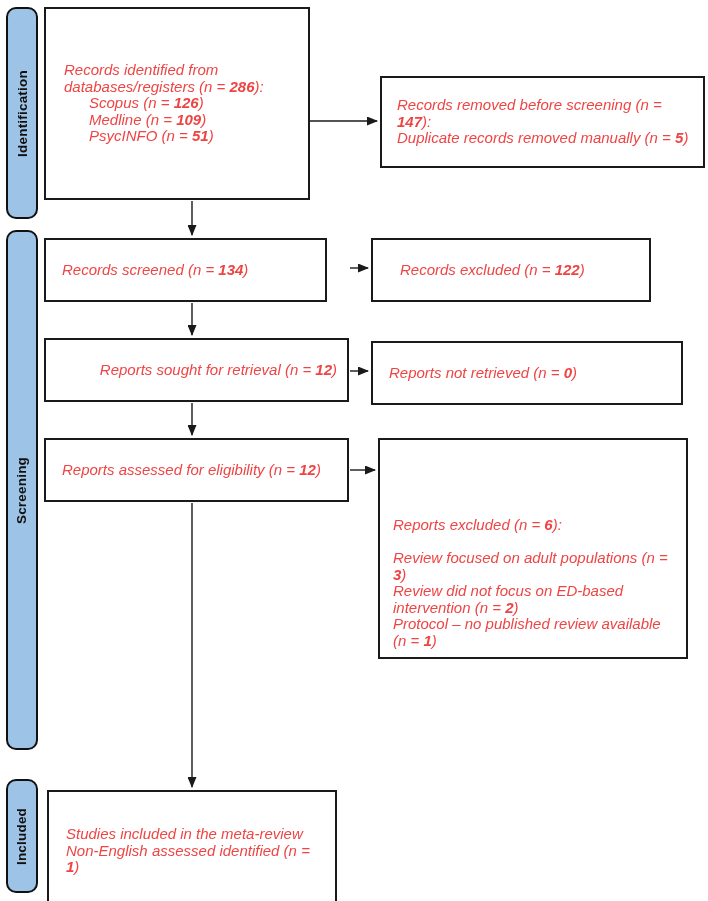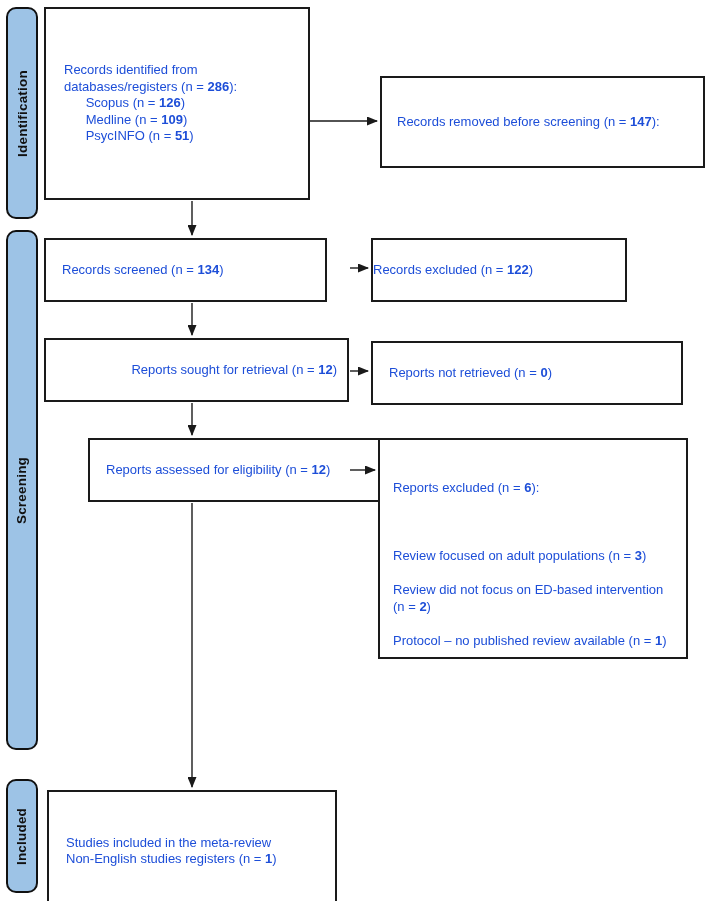--- a/index.html
+++ b/index.html
@@ -31,30 +31,31 @@
     font-weight: bold;
     font-size: 13.5px;
     color: #111111;
     letter-spacing: 0.2px;
   }
   .fbox {
     position: absolute;
     background: #ffffff;
     border: 2px solid #1a1a1a;
     box-sizing: border-box;
-    font-size: 13px;
+    font-size: 15px;
     line-height: 16.5px;
-    color: #1d4ed8;
+    color: #ef4444;
     display: flex;
     flex-direction: column;
     justify-content: center;
     white-space: pre-wrap;
+    font-style: italic;
   }
   .fbox.top-align {
-    justify-content: space-between;
+    justify-content: flex-end;
   }
   .arrows {
     position: absolute;
     left: 0;
     top: 0;
     pointer-events: none;
   }
   .arrows line {
     stroke: #1a1a1a;
     stroke-width: 1.4;
@@ -72,35 +73,35 @@
   <div class="stage" style="left:6px; top:230px; width:32px; height:520px;">
     <span class="vlabel">Screening</span>
   </div>
 
   <div class="stage" style="left:6px; top:779px; width:32px; height:114px;">
     <span class="vlabel">Included</span>
   </div>
 
   <div class="fbox" style="left:44px; top:7px; width:266px; height:193px; padding:8px 10px 8px 18px;"><div><span>Records identified from</span></div><div><span>databases/registers (n = </span><span style="font-weight: bold;">286</span><span>):</span></div><div><span>      Scopus (n = </span><span style="font-weight: bold;">126</span><span>)</span></div><div><span>      Medline (n = </span><span style="font-weight: bold;">109</span><span>)</span></div><div><span>      PsycINFO (n = </span><span style="font-weight: bold;">51</span><span>)</span></div></div>
 
-  <div class="fbox" style="left:380px; top:76px; width:325px; height:92px; padding:8px 2px 8px 15px;"><div><span>Records removed before screening (n = </span><span style="font-weight: bold;">147</span><span>):</span></div></div>
+  <div class="fbox" style="left:380px; top:76px; width:325px; height:92px; padding:8px 10px 8px 15px;"><div><span>Records removed before screening (n = </span><span style="font-weight: bold;">147</span><span>):</span></div><div><span>Duplicate records removed manually (n = </span><span style="font-weight: bold;">5</span><span>)</span></div></div>
 
   <div class="fbox" style="left:44px; top:238px; width:283px; height:64px; padding:6px 10px 6px 16px;"><div><span>Records screened (n = </span><span style="font-weight: bold;">134</span><span>)</span></div></div>
 
-  <div class="fbox" style="left:371px; top:238px; width:256px; height:64px; padding:6px 10px 6px 0;"><div><span>Records excluded (n = </span><span style="font-weight: bold;">122</span><span>)</span></div></div>
+  <div class="fbox" style="left:371px; top:238px; width:280px; height:64px; padding:6px 10px 6px 27px;"><div><span>Records excluded (n = </span><span style="font-weight: bold;">122</span><span>)</span></div></div>
 
   <div class="fbox" style="left:44px; top:338px; width:305px; height:64px; padding:6px 10px 6px 16px;align-items:flex-end;"><div><span>Reports sought for retrieval (n = </span><span style="font-weight: bold;">12</span><span>)</span></div></div>
 
   <div class="fbox" style="left:371px; top:341px; width:312px; height:64px; padding:6px 10px 6px 16px;justify-content:center;"><div><span>Reports not retrieved (n = </span><span style="font-weight: bold;">0</span><span>)</span></div></div>
 
-  <div class="fbox" style="left:44px; top:438px; width:305px; height:64px; padding:6px 10px 6px 16px;margin-left:44px;"><div><span>Reports assessed for eligibility (n = </span><span style="font-weight: bold;">12</span><span>)</span></div></div>
+  <div class="fbox" style="left:44px; top:438px; width:305px; height:64px; padding:6px 10px 6px 16px;"><div><span>Reports assessed for eligibility (n = </span><span style="font-weight: bold;">12</span><span>)</span></div></div>
 
   <div class="fbox top-align" style="left:378px; top:438px; width:310px; height:221px; padding:40px 12px 8px 13px;"><div><span>Reports excluded (n = </span><span style="font-weight: bold;">6</span><span>):</span></div><div>&nbsp;</div><div><span>Review focused on adult populations (n = </span><span style="font-weight: bold;">3</span><span>)</span></div><div><span>Review did not focus on ED-based intervention (n = </span><span style="font-weight: bold;">2</span><span>)</span></div><div><span>Protocol – no published review available (n = </span><span style="font-weight: bold;">1</span><span>)</span></div></div>
 
-  <div class="fbox" style="left:47px; top:790px; width:290px; height:122px; padding:8px 10px 8px 17px;"><div><span>Studies included in the meta-review</span></div><div><span>Non-English studies registers (n = </span><span style="font-weight: bold;">1</span><span>)</span></div></div>
+  <div class="fbox" style="left:47px; top:790px; width:290px; height:122px; padding:8px 10px 8px 17px;"><div><span>Studies included in the meta-review</span></div><div><span>Non-English assessed identified (n = </span><span style="font-weight: bold;">1</span><span>)</span></div></div>
 
   <svg class="arrows" width="708" height="901">
     <defs>
       <marker id="ah" markerWidth="11" markerHeight="9" refX="10" refY="4.5" orient="auto" markerUnits="userSpaceOnUse">
         <path d="M0,0 L11,4.5 L0,9 z" fill="#1a1a1a"></path>
       </marker>
     </defs>
     <line x1="192" y1="201" x2="192" y2="235" marker-end="url(#ah)"></line>
     <line x1="310" y1="121" x2="377" y2="121" marker-end="url(#ah)"></line>
     <line x1="192" y1="303" x2="192" y2="335" marker-end="url(#ah)"></line>

